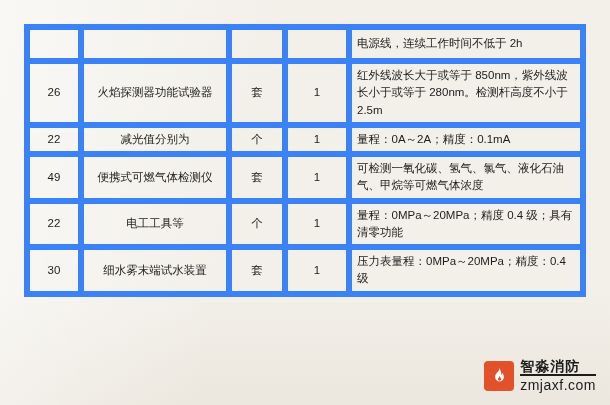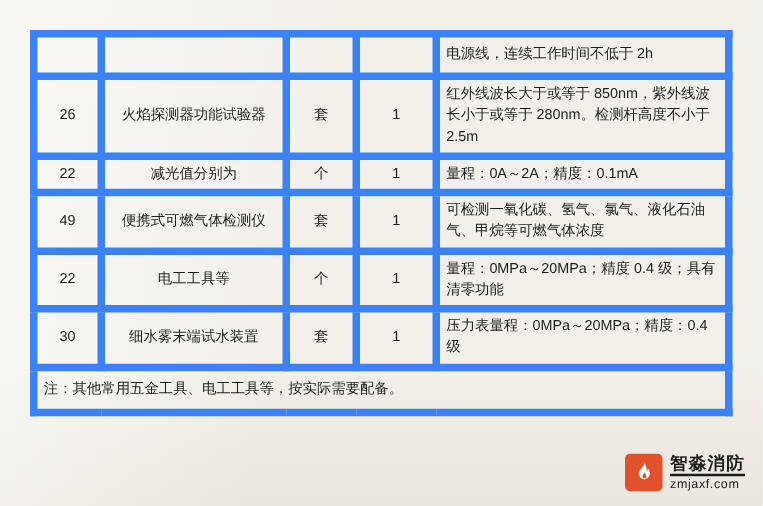--- a/index.html
+++ b/index.html
@@ -94,21 +94,21 @@
   }
   .wm-title {
     font-family: "Liberation Sans", "DejaVu Sans", sans-serif;
     font-size: 14px;
     font-weight: bold;
     color: #1d1d1b;
     letter-spacing: 1px;
   }
   .wm-sub {
     font-family: "Liberation Sans", "DejaVu Sans", sans-serif;
-    font-size: 10px;
+    font-size: 14px;
     color: #1d1d1b;
     letter-spacing: 0.5px;
     margin-top: 2px;
   }
   .wm-underline {
     height: 2px;
     background: #1d1d1b;
     margin-top: 1px;
   }
 </style>
@@ -163,23 +163,20 @@
       </tr>
 
       <tr>
         <td class="c-num">30</td>
         <td class="c-name">细水雾末端试水装置</td>
         <td class="c-unit">套</td>
         <td class="c-qty">1</td>
         <td class="c-desc">压力表量程：0MPa～20MPa；精度：0.4 级</td>
       </tr>
 
-      <tr>
-        <td class="note-cell" colspan="5">注：其他常用五金工具、电工工具等，按实际需要配备。</td>
-      </tr>
 
     </tbody>
   </table>
 
   <div class="watermark">
     <div class="wm-logo">
       <svg class="flame" viewBox="0 0 24 24">
         <path d="M12 2c1 3.5-1.5 4.8-3 6.8-1.6 2.1-2.2 4-1.3 6.3.8 2.1 2.7 3.4 4.8 3.4 2.6 0 4.9-1.9 5.3-4.5.4-2.4-.7-4.3-2-6 .2 1.4-.2 2.4-1.1 3 .5-2.6-.5-5.5-2.7-9z" fill="#ffffff"></path>
         <path d="M12.1 11.6c.6 1.5-.4 2-.9 2.9-.5.9-.5 1.9.2 2.6.6.6 1.6.7 2.3.2.8-.6 1-1.7.6-2.6-.3-.8-1.1-1.9-2.2-3.1z" fill="#e2512a"></path>
       </svg>

